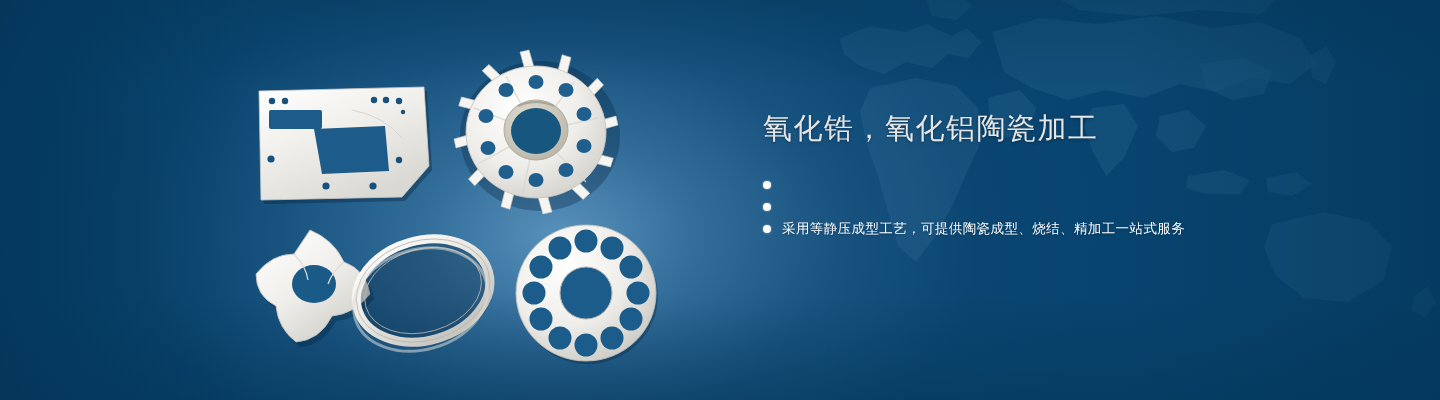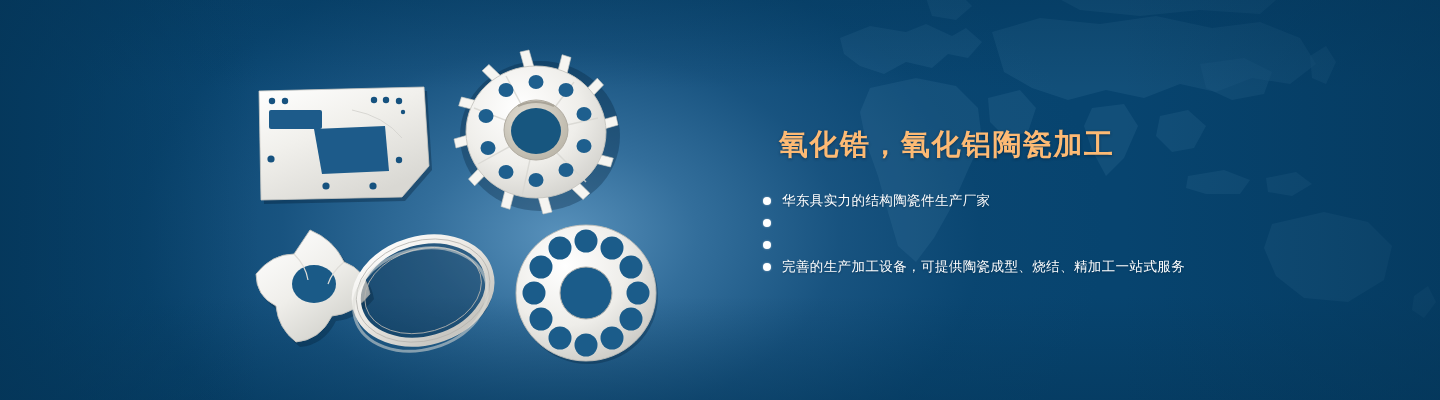--- a/index.html
+++ b/index.html
@@ -72,26 +72,26 @@
   .p-disc     { left: 512px; top: 218px; }
 
   
   .content {
     position: absolute;
     left: 763px;
     top: 108px;
     width: 620px;
   }
   .title {
-    margin: 16px;
+    margin: 0;
     font-size: 29px;
     line-height: 40px;
-    font-weight: 700;
+    font-weight: 400;
     letter-spacing: 1.5px;
-    color: #fdba74;
+    color: #e5e5e5;
     text-shadow: 0 1px 3px rgba(0,20,40,0.45);
     white-space: nowrap;
   }
   .bullets {
     list-style: none;
     margin: 26px 0 0 0;
     padding: 0;
   }
   .bullet {
     display: flex;
@@ -360,29 +360,25 @@
 
   </div>
 
   <div class="content">
 
     <h1 class="title">氧化锆，氧化铝陶瓷加工</h1>
 
     <ul class="bullets">
       <li class="bullet">
         <span class="bullet-dot"></span>
-        <span class="bullet-text">华东具实力的结构陶瓷件生产厂家</span>
       </li>
       <li class="bullet">
         <span class="bullet-dot"></span>
       </li>
       <li class="bullet">
         <span class="bullet-dot"></span>
-      </li>
-      <li class="bullet">
-        <span class="bullet-dot"></span>
-        <span class="bullet-text">完善的生产加工设备，可提供陶瓷成型、烧结、精加工一站式服务</span>
+        <span class="bullet-text">采用等静压成型工艺，可提供陶瓷成型、烧结、精加工一站式服务</span>
       </li>
     </ul>
 
   </div>
 
 </div>
 
 </body></html>

